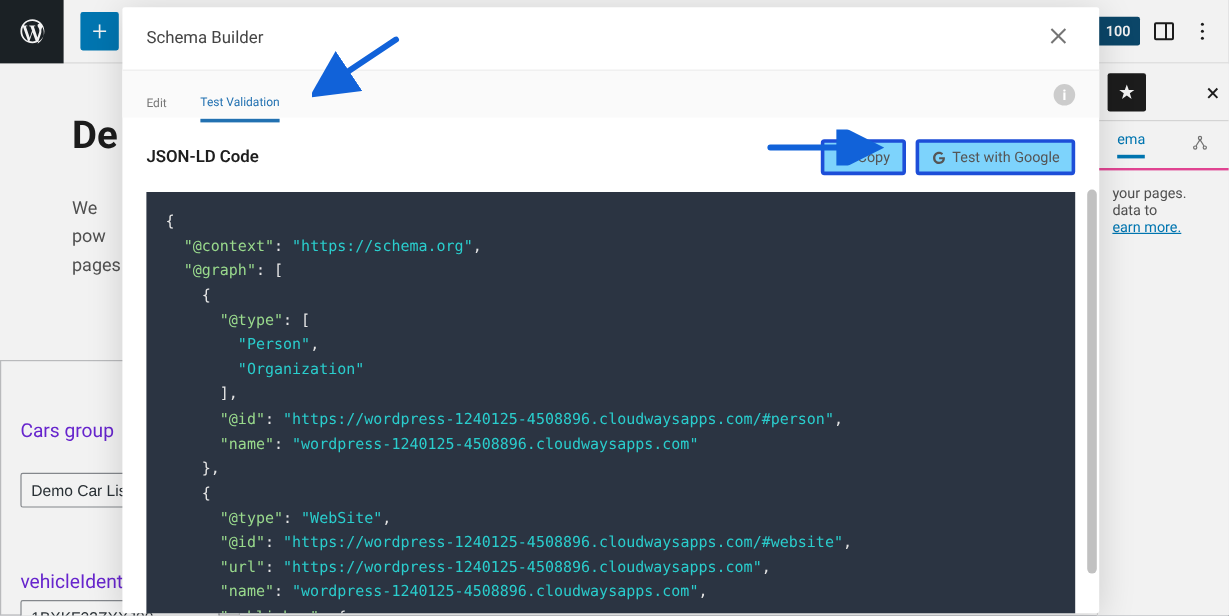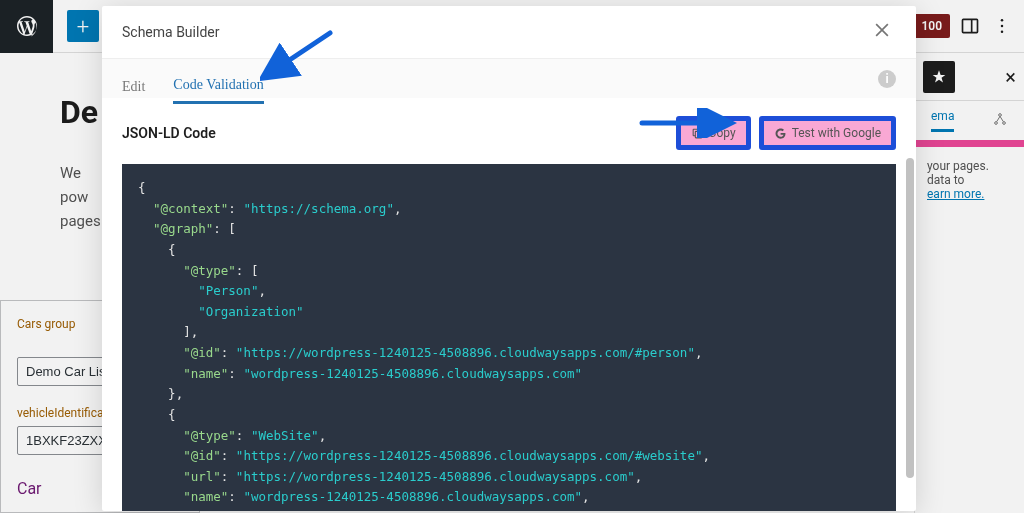--- a/index.html
+++ b/index.html
@@ -35,21 +35,21 @@
       border-radius: 2px;
       display: flex; align-items: center; justify-content: center;
       color: #fff; font-size: 22px; font-weight: 300;
     }
     .wp-topbar-right {
       margin-left: auto;
       display: flex; gap: 8px; align-items: center;
       padding-right: 10px;
     }
     .wp-badge {
-      background: #7f1d1d; color: #fff; font-size: 12px;
+      background: #0c4a6e; color: #fff; font-size: 12px;
       padding: 5px 8px; border-radius: 2px;
       font-weight: 600;
     }
     .wp-btn-blue {
       background: #007cba; width: 60px; height: 30px;
     }
     .wp-panel-icon, .wp-more-icon {
       width: 24px; height: 24px;
       display: flex; align-items: center; justify-content: center;
       color: #1e1e1e;
@@ -64,21 +64,21 @@
     .wp-title { font-size: 32px; color: #1e1e1e; }
     .wp-para { margin-top: 30px; color: #555; font-size: 15px; line-height: 1.6; }
     
     .wp-sidebar-left {
       position: absolute;
       left: 0; top: 300px; width: 200px; bottom: 0;
       background: #fff;
       border: 1px solid #c3c4c7;
       padding: 16px;
     }
-    .wp-field-label { color: #a16207; margin-bottom: 6px; font-size: 12px; }
+    .wp-field-label { color: #6d28d9; margin-bottom: 6px; font-size: 16px; margin-top: 32px; }
     .wp-field-input {
       width: 100%; padding: 6px 8px; border: 1px solid #8c8f94;
       border-radius: 2px; font-size: 13px; color: #2c3338;
     }
     
     .wp-sidebar-right {
       position: absolute;
       right: 0; top: 53px; width: 110px; bottom: 0;
       background: #fff;
       border-left: 1px solid #e0e0e0;
@@ -89,21 +89,21 @@
       padding: 0 8px;
     }
     .wp-tab-star {
       width: 32px; height: 32px; background: #1e1e1e;
       display: flex; align-items: center; justify-content: center;
       color: #fff; border-radius: 2px;
     }
     .wp-tab-close { margin-left: auto; font-size: 20px; color: #1e1e1e; }
     .wp-tab-row {
       display: flex; padding: 8px 16px;
-      border-bottom: 7px solid #ec4899;
+      border-bottom: 2px solid #ec4899;
       font-size: 12px; align-items: center;
     }
     .wp-tab-active { color: #007cba; border-bottom: 3px solid #007cba; padding-bottom: 6px; }
     .wp-helper {
       padding: 12px; font-size: 12px; color: #555;
     }
     .wp-link { color: #007cba; text-decoration: underline; text-align: right; }
     
     
     .modal-backdrop {
@@ -134,24 +134,23 @@
     .modal-tabs {
       display: flex; align-items: center;
       padding: 0 20px;
       height: 40px;
       border-top: 1px solid #eee;
       background: #fafafa;
     }
     .modal-tab {
       padding: 0 0 8px 0;
       margin-right: 28px;
-      font-size: 14px; color: #787878;
+      font-size: 10px; color: #787878;
       cursor: pointer;
       margin-top: 24px;
-      font-family: Liberation Serif, serif;
     }
     .modal-tab.active {
       color: #2271b1;
       border-bottom: 3px solid #2271b1;
     }
     .modal-info-icon {
       margin-left: auto;
       width: 18px; height: 18px;
       background: #ccc;
       border-radius: 50%;
@@ -170,23 +169,23 @@
     }
     .code-title {
       font-size: 14px; font-weight: 600; color: #1e1e1e;
     }
     .code-actions {
       margin-left: auto; display: flex; gap: 8px;
     }
     .code-btn {
       display: flex; align-items: center; gap: 5px;
       padding: 5px 10px;
-      border: 5px solid #1d4ed8;
+      border: 3px solid #1d4ed8;
       border-radius: 3px;
-      background: #f9a8d4;
+      background: #7dd3fc;
       font-size: 12px; color: #555;
       cursor: pointer;
     }
     .code-btn svg { width: 13px; height: 13px; }
     
     .code-block {
       background: #2b3442;
       color: #fff;
       font-family: "Consolas", "Monaco", monospace;
       font-size: 12.5px;
@@ -308,21 +307,21 @@
     <span class="modal-title">Schema Builder</span>
     <span class="modal-close">
       <svg viewBox="0 0 24 24" width="20" height="20" fill="none" stroke="#757575" stroke-width="2">
           <line x1="5" y1="5" x2="19" y2="19"></line>
           <line x1="19" y1="5" x2="5" y2="19"></line>
         </svg>
     </span>
   </div>
   <div class="modal-tabs">
     <div class="modal-tab">Edit</div>
-    <div class="modal-tab active">Code Validation</div>
+    <div class="modal-tab active">Test Validation</div>
     <div class="modal-info-icon">i</div>
   </div>
   <div class="modal-body">
     <div class="code-header">
       <span class="code-title">JSON-LD Code</span>
       <div class="code-actions">
         <div class="code-btn">
           <svg viewBox="0 0 24 24" fill="none" stroke="#555" stroke-width="2">
               <rect x="8" y="8" width="12" height="12" rx="1"></rect>
               <path d="M16 8V5a1 1 0 0 0-1-1H5a1 1 0 0 0-1 1v10a1 1 0 0 0 1 1h3"></path>

